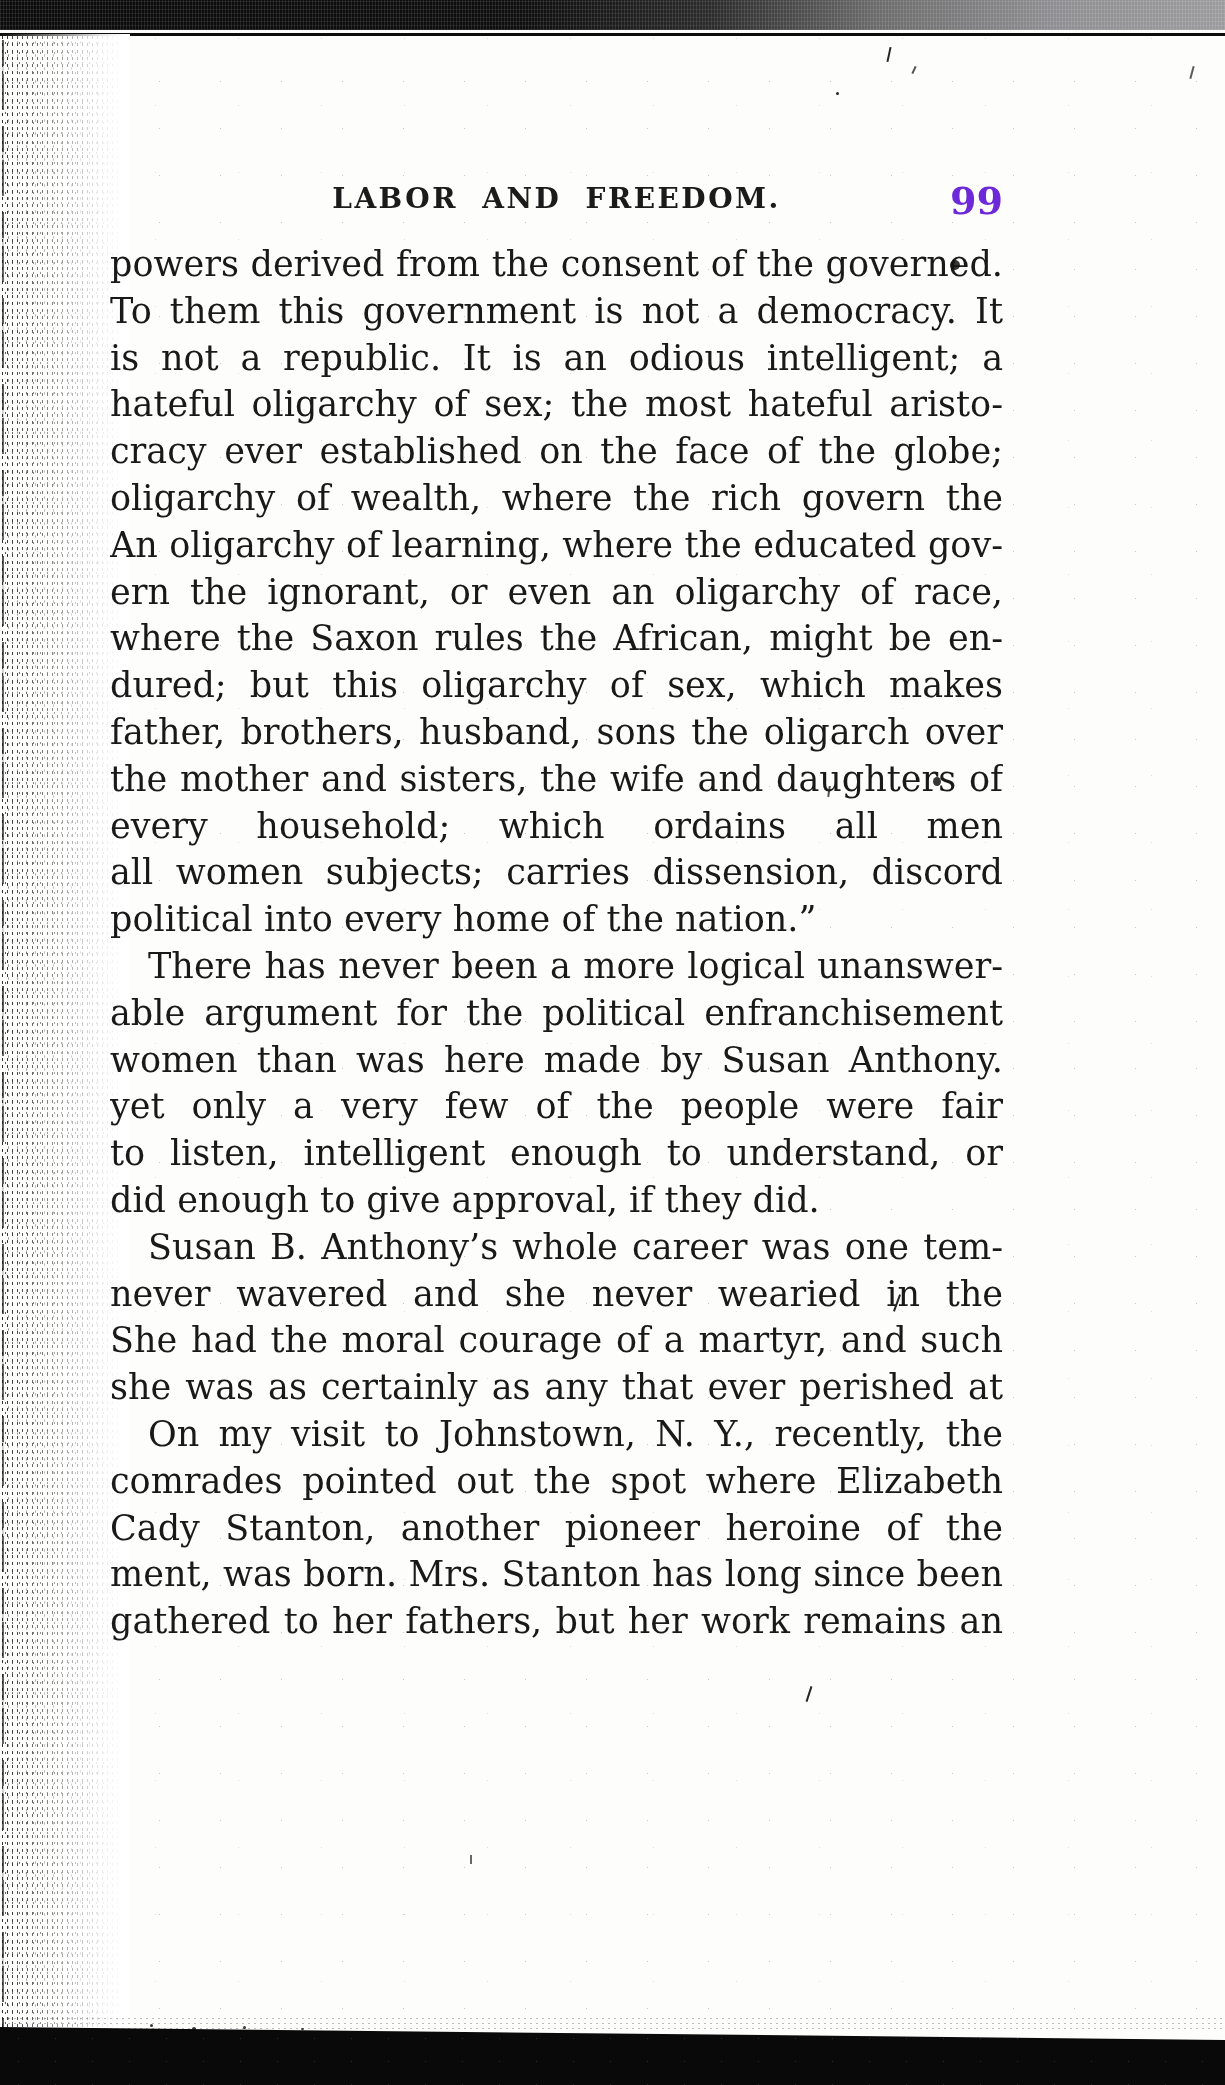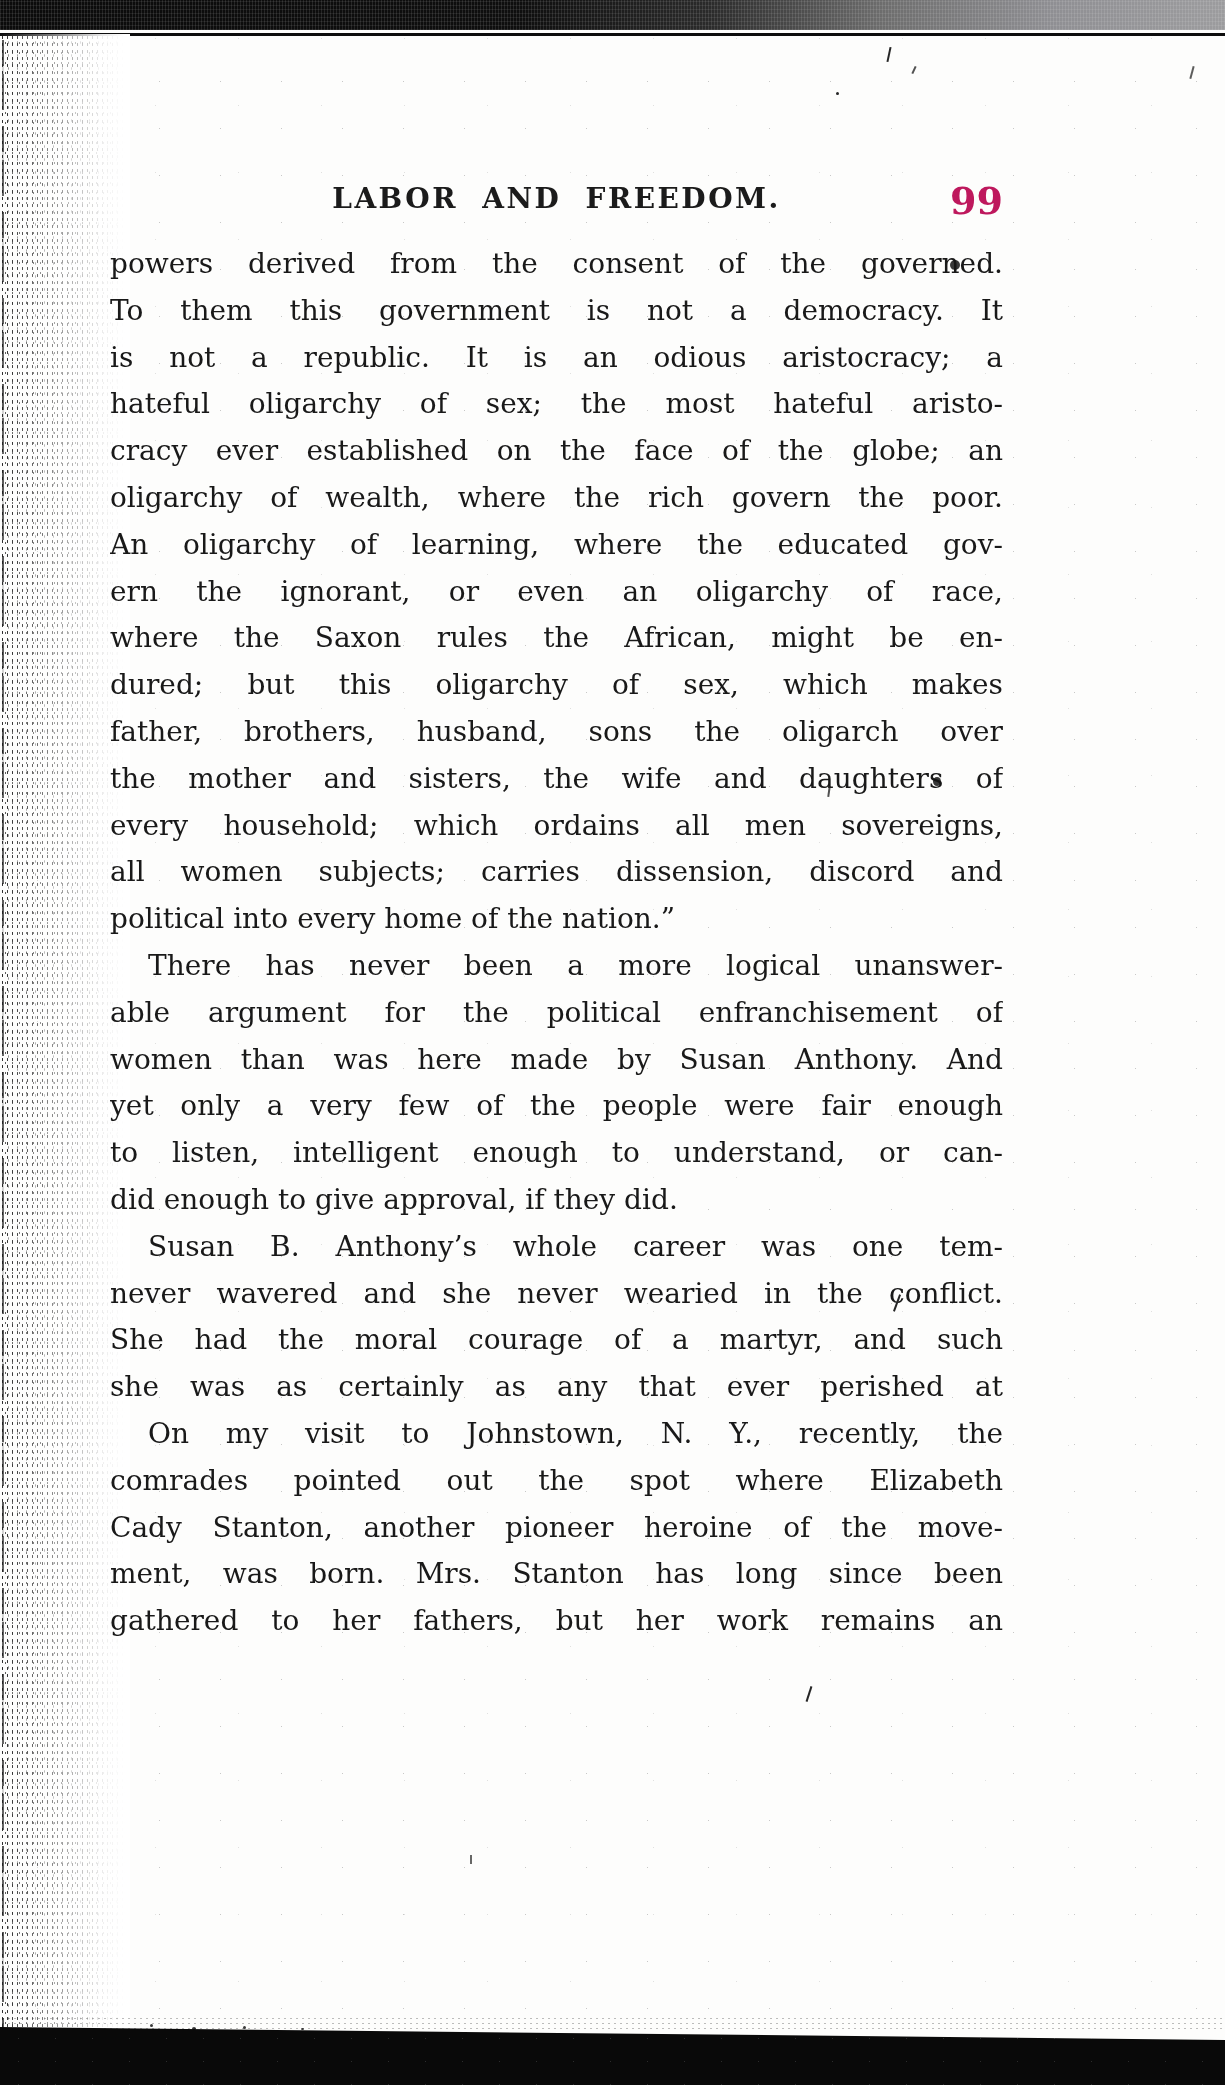--- a/index.html
+++ b/index.html
@@ -63,27 +63,27 @@
     position: absolute; left: 110px; top: 182px; width: 893px;
     text-align: center;
     font-size: 28px; font-weight: bold;
     letter-spacing: 2.5px; word-spacing: 12px;
     color: #1b1b1b;
   }
   .folio {
     position: absolute; left: 880px; top: 178px; width: 123px;
     text-align: right;
     font-size: 38px; font-weight: bold;
-    color: #be185d;
+    color: #6d28d9;
   }
 
   
   .text-block {
     position: absolute; left: 110px; top: 241px; width: 893px;
-    font-size: 28px; line-height: 46.8px;
+    font-size: 35px; line-height: 46.8px;
     color: #191919;
   }
   .line {
     text-align: justify;
     text-align-last: justify;
     height: 46.8px;
     overflow: hidden;
     white-space: normal;
   }
   .line.first { text-indent: 38px; }
@@ -140,21 +140,21 @@
   <div class="left-stipple"></div>
 
   <div class="running-title">LABOR AND FREEDOM.</div>
   <div class="folio">99</div>
 
   <div class="text-block">
 
     <div>
       <div class="line">powers derived from the consent of the governed.</div>
       <div class="line">To them this government is not a democracy. It</div>
-      <div class="line">is not a republic. It is an odious aristocracy; a</div>
+      <div class="line">is not a republic. It is an odious intelligent; a</div>
       <div class="line">hateful oligarchy of sex; the most hateful aristo-</div>
       <div class="line">cracy ever established on the face of the globe; an</div>
       <div class="line">oligarchy of wealth, where the rich govern the poor.</div>
       <div class="line">An oligarchy of learning, where the educated gov-</div>
       <div class="line">ern the ignorant, or even an oligarchy of race,</div>
       <div class="line">where the Saxon rules the African, might be en-</div>
       <div class="line">dured; but this oligarchy of sex, which makes</div>
       <div class="line">father, brothers, husband, sons the oligarch over</div>
       <div class="line">the mother and sisters, the wife and daughters of</div>
       <div class="line">every household; which ordains all men sovereigns,</div>

